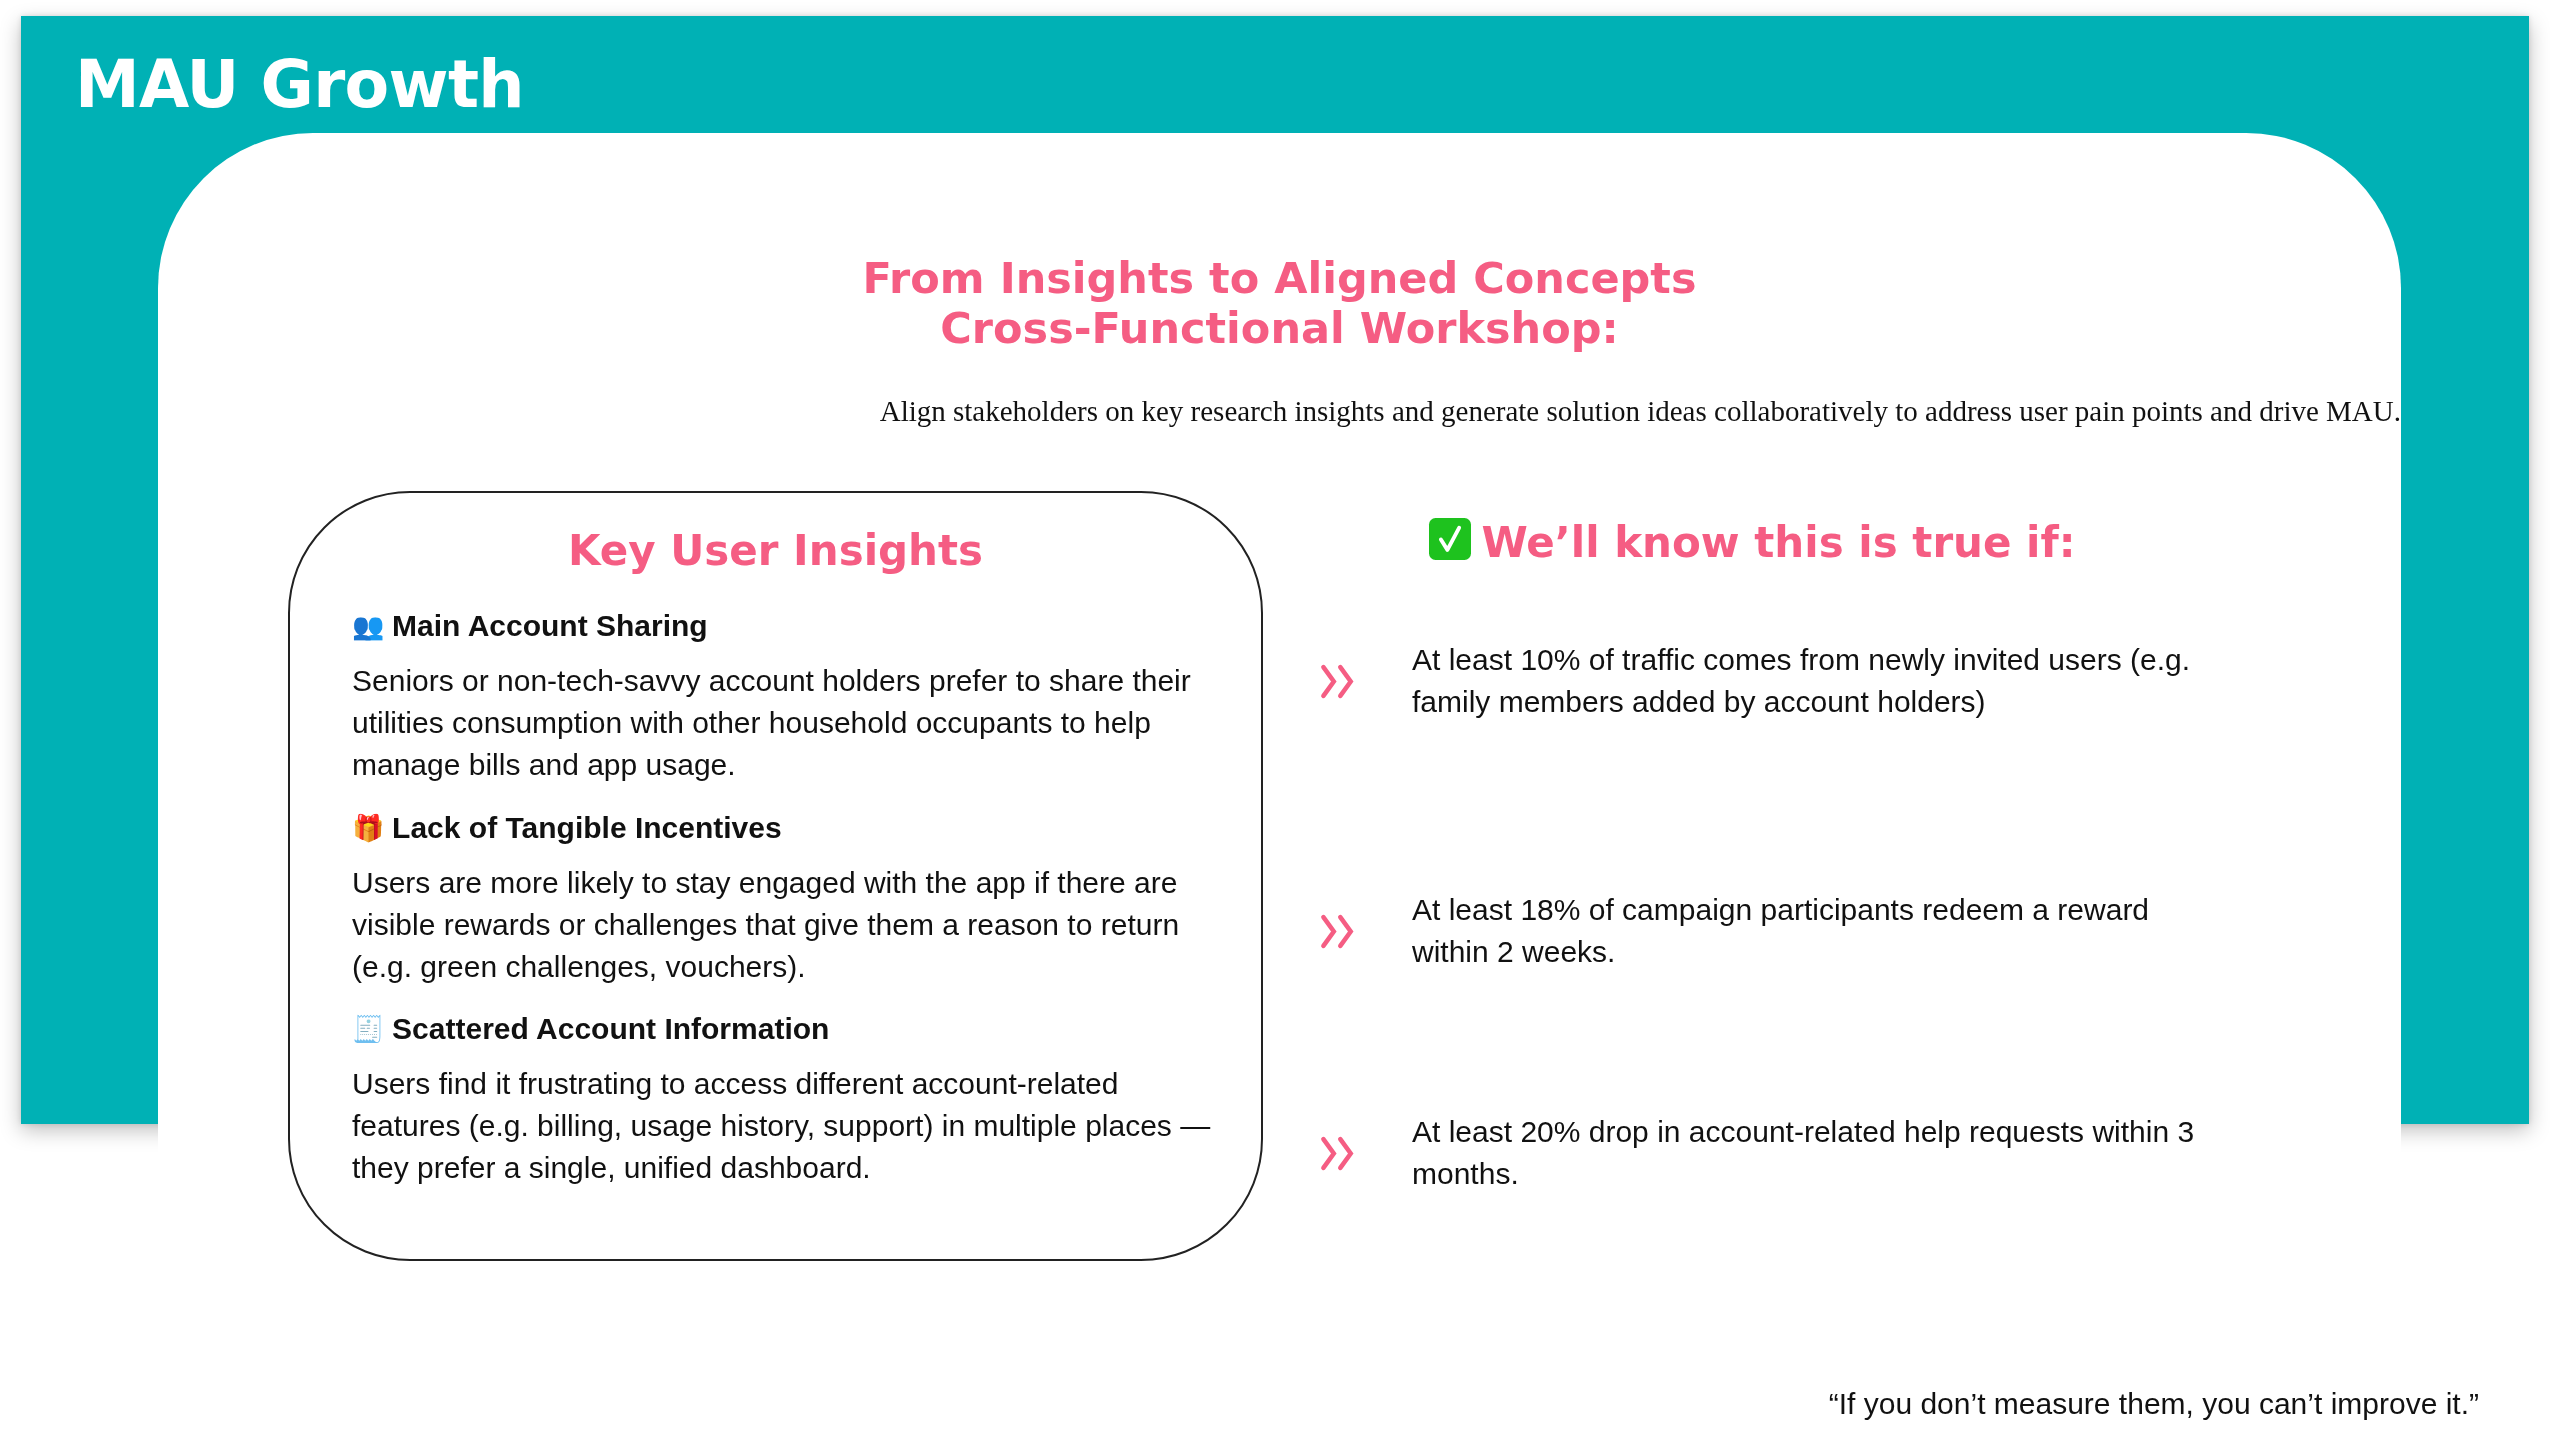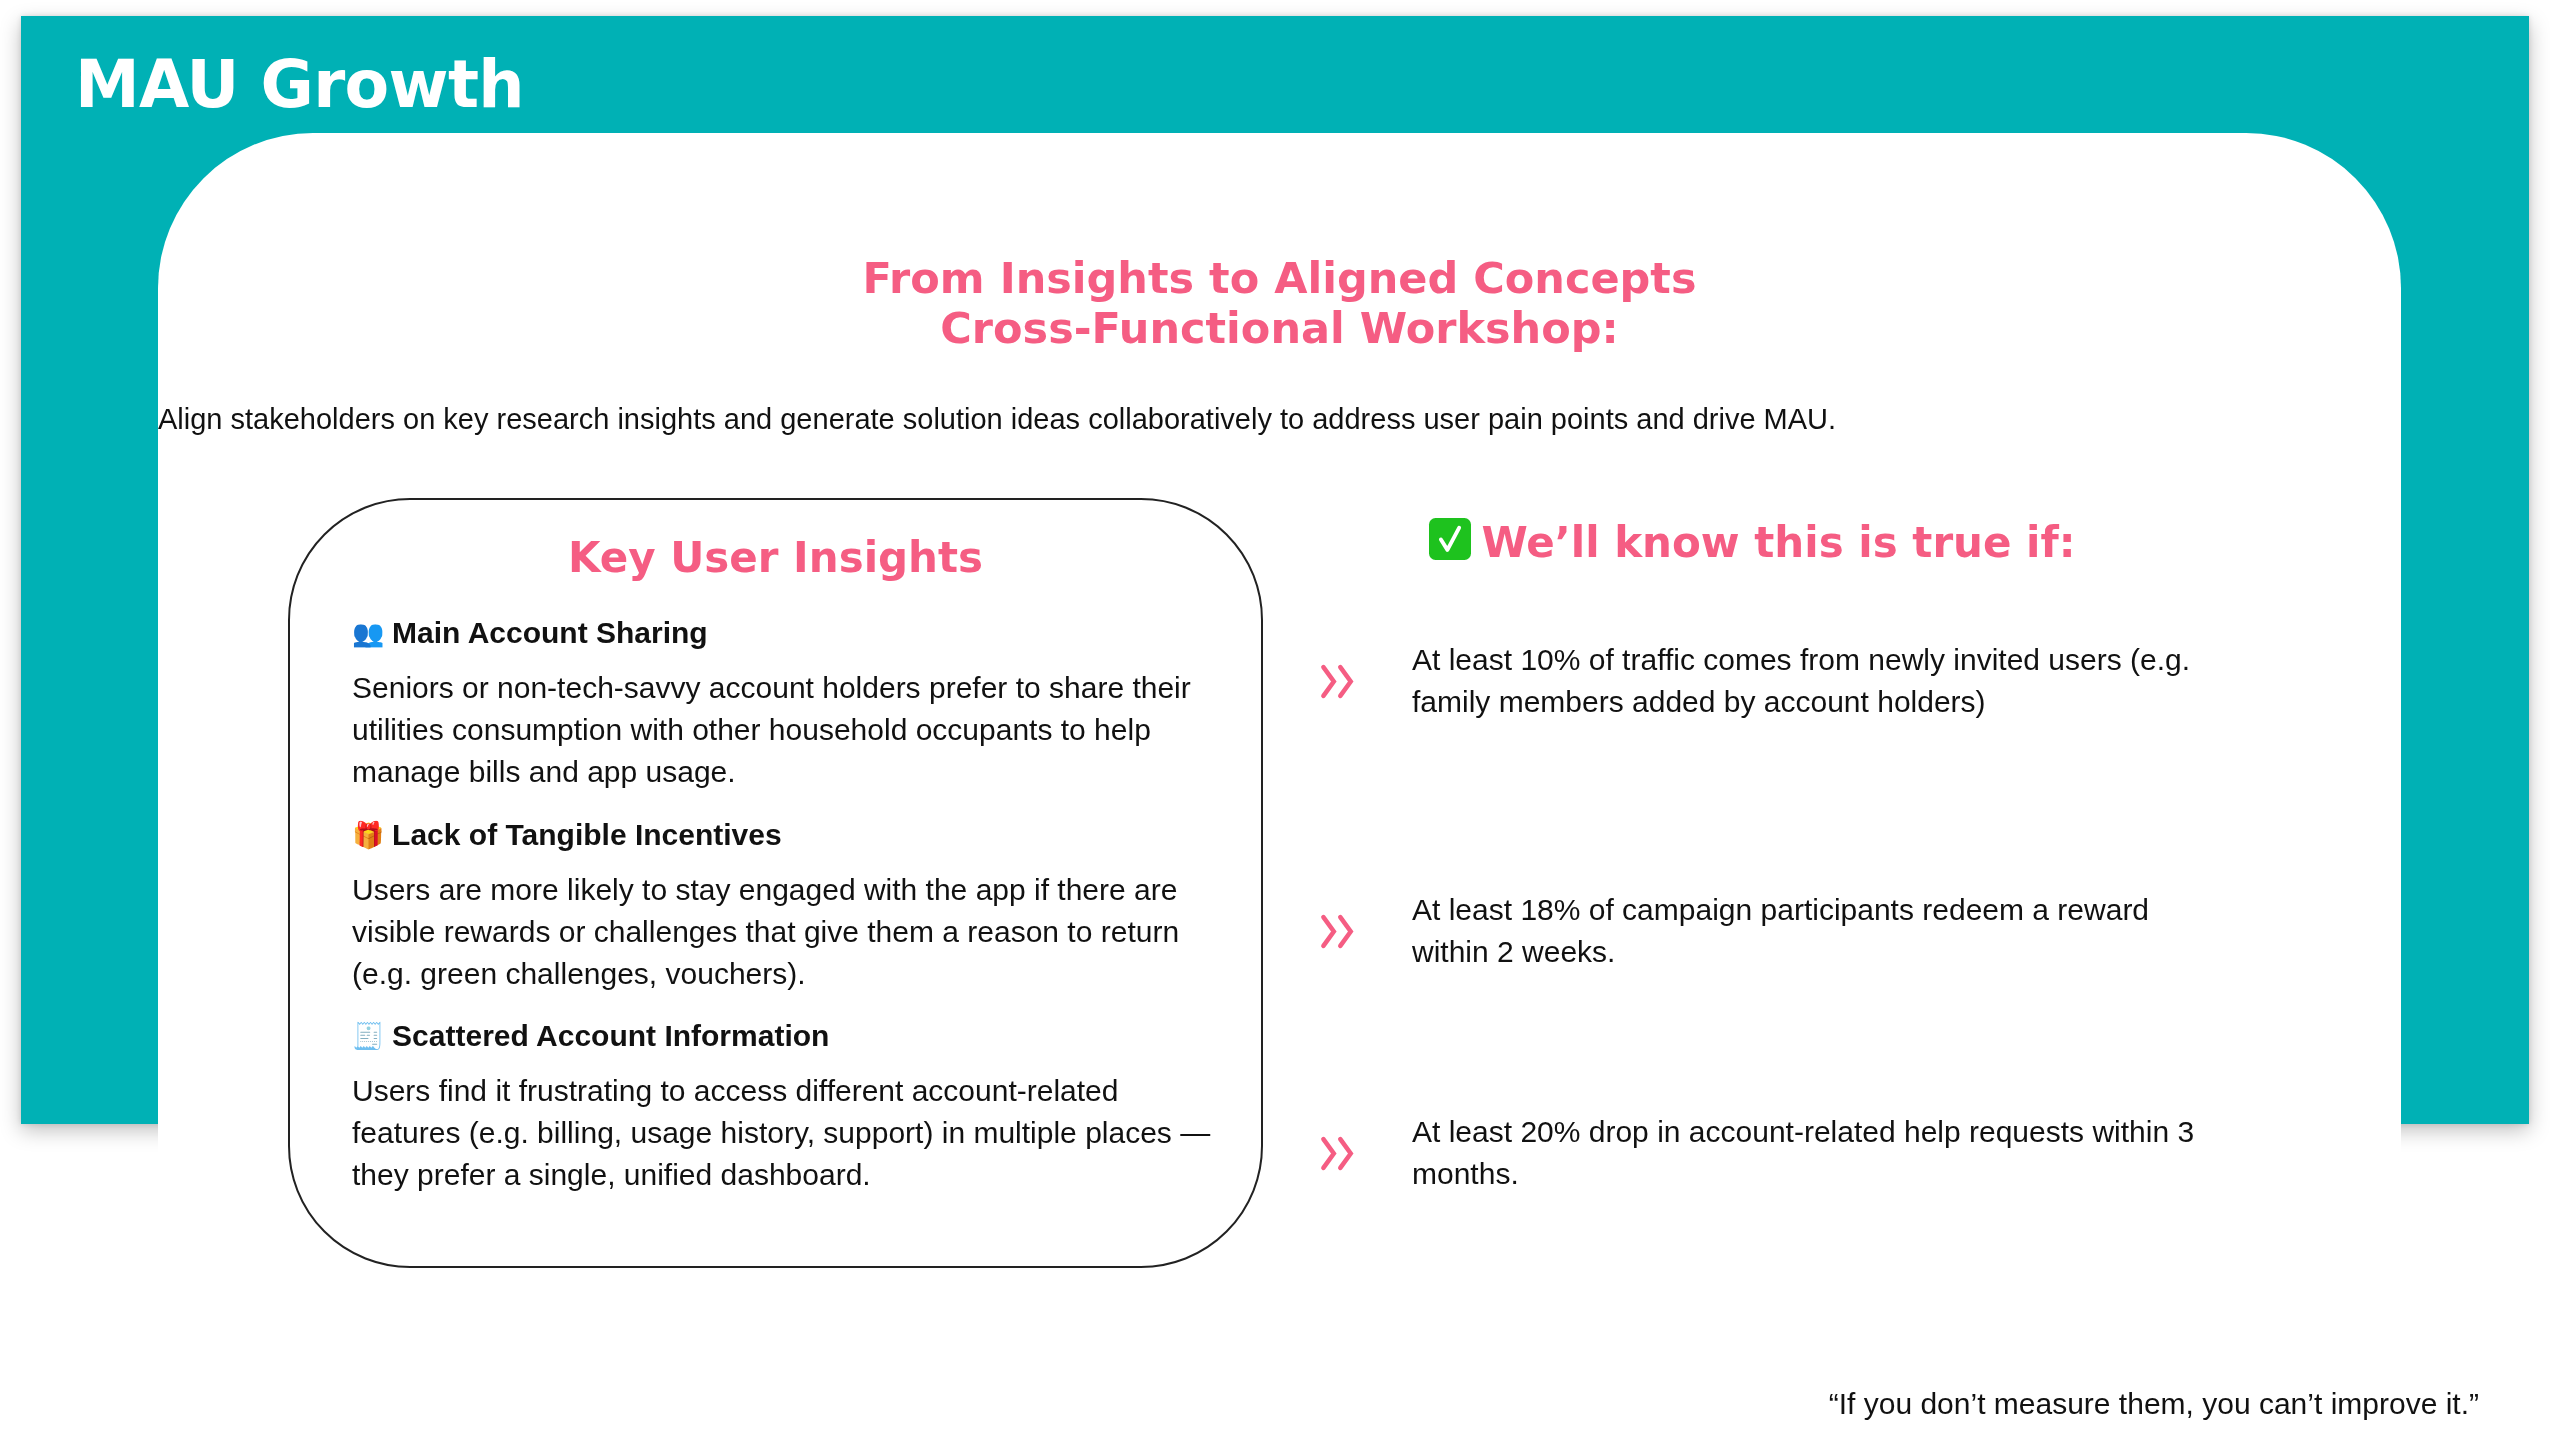--- a/index.html
+++ b/index.html
@@ -21,26 +21,26 @@
     position: absolute; left: 137px; top: 117px; width: 2243px; height: 1197px;
     background: #ffffff; border-radius: 155px;
   }
   .workshop-title {
     position: absolute; left: 0; right: 0; top: 120px; text-align: center;
     color: #f55d83; font-weight: 700; font-size: 43px; line-height: 50px;
     font-family: "DejaVu Sans", sans-serif;
   }
   .workshop-title div { display: block; }
   .workshop-sub {
-    position: absolute; left: 0; right: 0; top: 270px; text-align: left;
-    font-size: 29px; color: #111111;
+    position: absolute; left: 0; right: 0; top: 262px; text-align: right;
+    font-size: 29px; color: #111111; font-family: Liberation Serif, serif;
   }
   .insights-card {
     position: absolute; left: 130px; top: 358px; width: 975px; height: 770px;
-    border: 2px solid #222222; border-radius: 122px; box-sizing: border-box; margin-top: 7px;
+    border: 2px solid #222222; border-radius: 122px; box-sizing: border-box;
   }
   .insights-heading {
     position: absolute; left: 0; right: 0; top: 33px; text-align: center;
     color: #f55d83; font-weight: 700; font-size: 42px;
     font-family: "DejaVu Sans", sans-serif;
   }
   .insight { position: absolute; left: 62px; width: 869px; }
   .insight-title { font-weight: 700; font-size: 30px; display: flex; align-items: center; gap: 9.1px; }
   .insight-title .emoji { font-size: 26px; width: 31px; text-align: center; }
   .insight-body { margin-top: 17px; font-size: 30px; line-height: 42px; }

